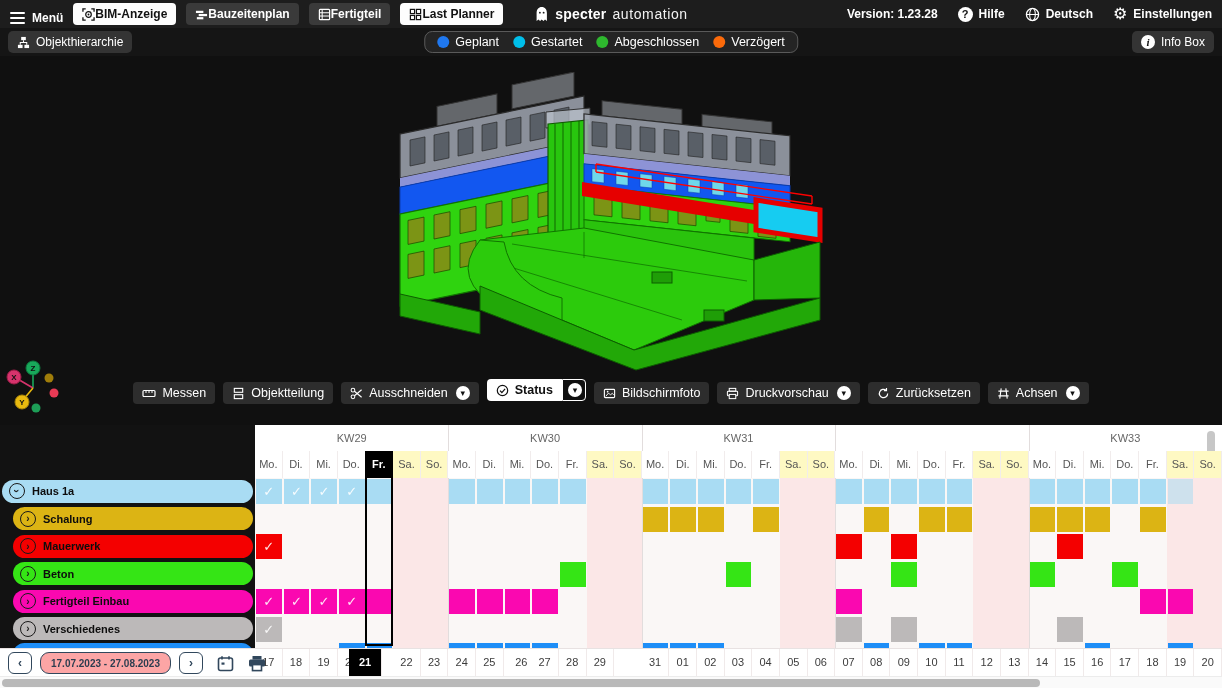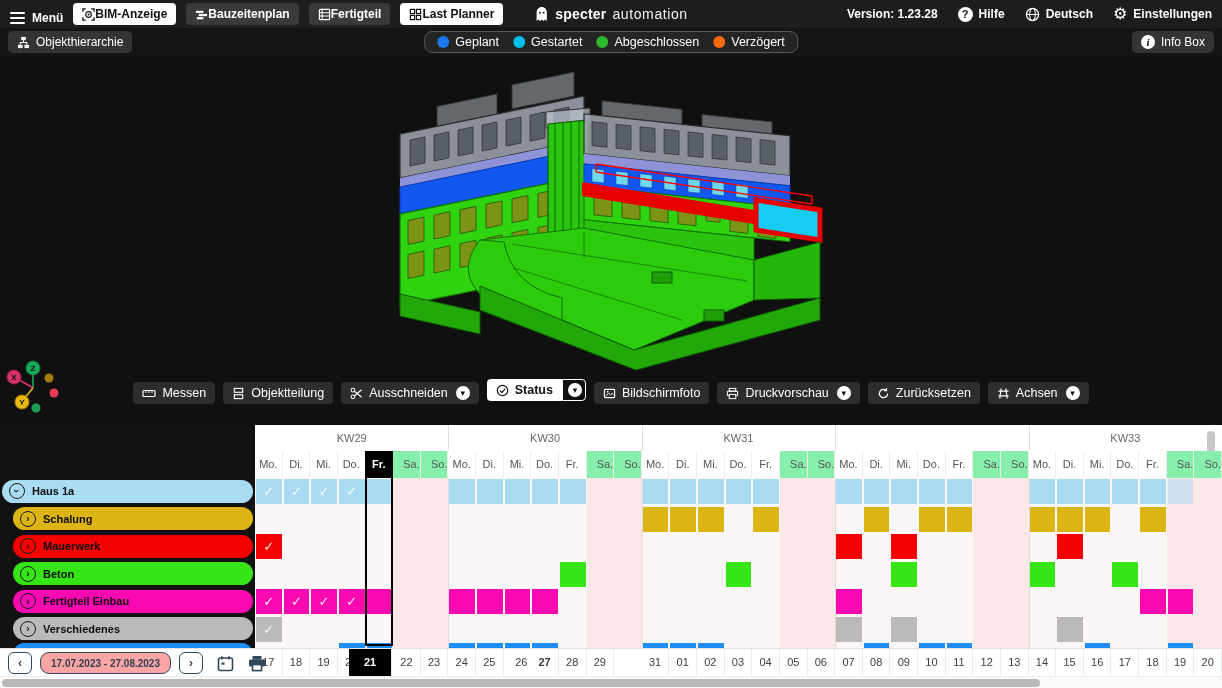--- a/index.html
+++ b/index.html
@@ -45,21 +45,21 @@
   .tool.split{padding:0;background:transparent;gap:0;}
   .tool.split .seg1{display:inline-flex;align-items:center;gap:6px;background:#fff;color:#111;padding:3px 9px;height:16px;border-radius:4px 0 0 4px;font-weight:bold;}
   .tool.split .seg2{display:inline-flex;align-items:center;justify-content:center;background:#101010;height:22px;width:24px;border-radius:0 4px 4px 0;border:1px solid #fff;box-sizing:border-box;}
   
   .gantt{position:absolute;left:0;top:425px;width:1222px;height:223px;background:#faf7f6;}
   .gleft{position:absolute;left:0;top:0;width:255px;height:223px;background:#121212;z-index:6;overflow:hidden;}
   .grid{position:absolute;left:255px;top:0;width:967px;height:223px;overflow:hidden;}
   .hdrbg{position:absolute;left:0;top:0;width:967px;height:53px;background:#ffffff;}
   .kw{position:absolute;top:0;height:26px;line-height:26px;text-align:center;font-size:11px;color:#666;}
   .dname{position:absolute;top:26px;height:27px;line-height:27px;text-align:center;font-size:11px;color:#555;background:#fff;box-sizing:border-box;border-right:1px solid #f1ecec;}
-  .dname.we{background:#86efac;text-align:right;}
+  .dname.we{background:#fef9c3;}
   .dname.cur{background:#000;color:#fff;font-weight:bold;}
   .wkend{position:absolute;top:26px;height:197px;background:#fbe7e7;}
   .wsep{position:absolute;top:0;height:223px;width:1px;background:#e2dddd;}
   .cell{position:absolute;height:25px;display:flex;align-items:center;justify-content:center;color:rgba(255,255,255,.9);font-size:13px;}
   .pcell{position:absolute;top:218px;height:5px;}
   .marker{position:absolute;top:26px;height:195px;border:2px solid #000;box-sizing:border-box;z-index:5;}
   .pill{position:absolute;height:23px;border-radius:12px;display:flex;align-items:center;gap:7px;padding-left:7px;box-sizing:border-box;cursor:pointer;}
   .pill .chev{width:14px;height:14px;border-radius:50%;border:1.4px solid #1a1a1a;color:#1a1a1a;display:flex;align-items:center;justify-content:center;font-size:10px;font-weight:bold;flex:0 0 auto;}
   .pill .chev.exp{transform:rotate(90deg);}
   .pill .plabel{font-size:11px;font-weight:bold;color:#0d0d0d;white-space:nowrap;}
@@ -529,27 +529,27 @@
       <div class="pill" style="top: 218px; left: 13px; width: 240px; background: rgb(30, 142, 247);"></div>
     </div>
 </div>
 
 <div class="bottombar">
   <div class="numstrip" id="numstrip">
       <div class="num" style="left: 0px; width: 27.6286px;">17</div>
       <div class="num" style="left: 27.6286px; width: 27.6286px;">18</div>
       <div class="num" style="left: 55.2571px; width: 27.6286px;">19</div>
       <div class="num" style="left: 82.8857px; width: 27.6286px;">20</div>
-      <div class="num cur" style="left: 94px; width: 43px;">21</div>
+      <div class="num cur" style="left: 94px; width: 33px;">21</div>
       <div class="num" style="left: 138.143px; width: 27.6286px;">22</div>
       <div class="num" style="left: 165.771px; width: 27.6286px;">23</div>
       <div class="num" style="left: 193.4px; width: 27.6286px;">24</div>
       <div class="num" style="left: 221.029px; width: 27.6286px;">25</div>
       <div class="num" style="left: 253px; width: 27.6286px;">26</div>
-      <div class="num" style="left: 276.286px; width: 27.6286px; font-weight: bold;">27</div>
+      <div class="num" style="left: 276.286px; width: 27.6286px;">27</div>
       <div class="num" style="left: 303.914px; width: 27.6286px;">28</div>
       <div class="num" style="left: 331.543px; width: 27.6286px;">29</div>
       <div class="num" style="left: 359.171px; width: 27.6286px; margin-left: 32px;">30</div>
       <div class="num" style="left: 386.8px; width: 27.6286px;">31</div>
       <div class="num" style="left: 414.429px; width: 27.6286px;">01</div>
       <div class="num" style="left: 442.057px; width: 27.6286px;">02</div>
       <div class="num" style="left: 469.686px; width: 27.6286px;">03</div>
       <div class="num" style="left: 497.314px; width: 27.6286px;">04</div>
       <div class="num" style="left: 524.943px; width: 27.6286px;">05</div>
       <div class="num" style="left: 552.571px; width: 27.6286px;">06</div>

